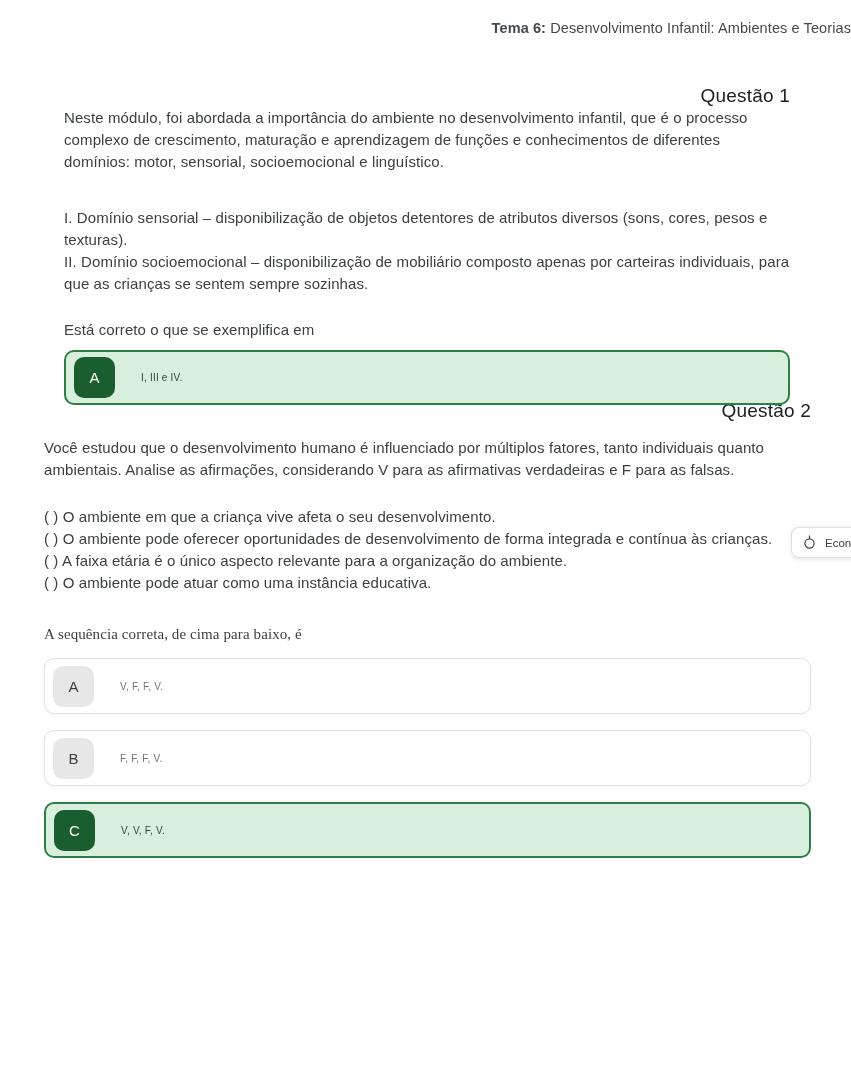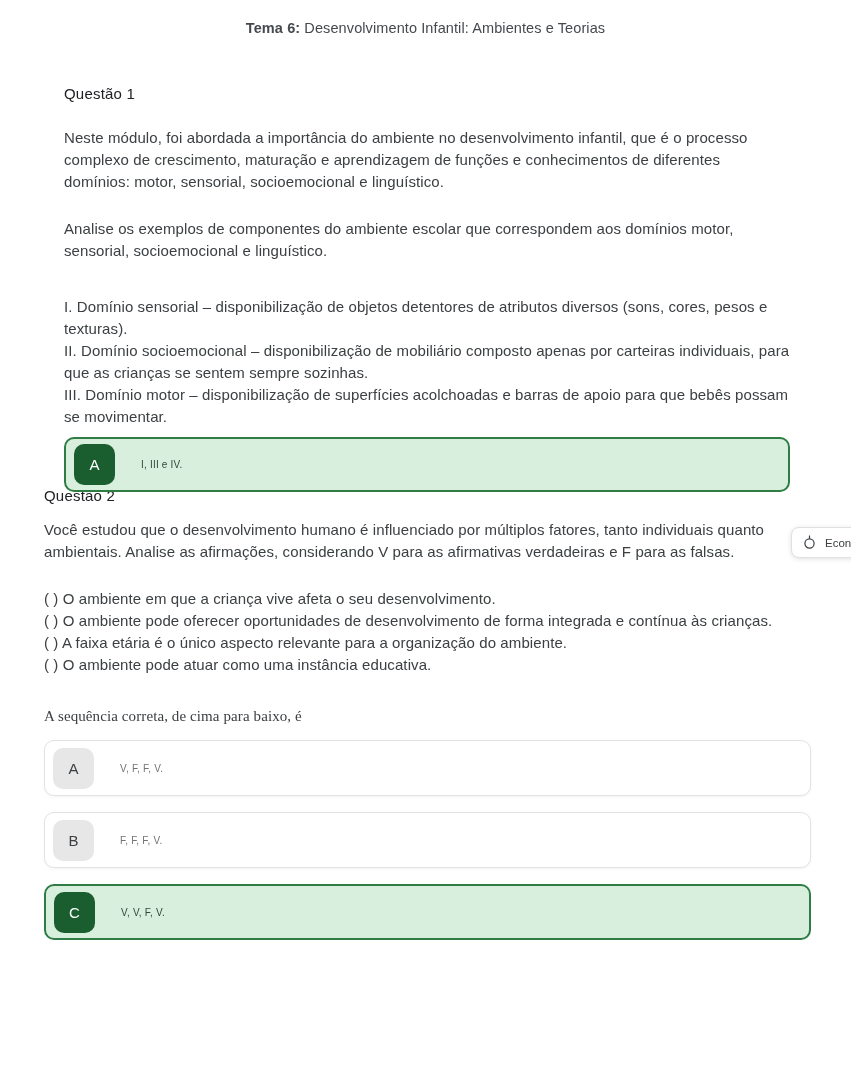--- a/index.html
+++ b/index.html
@@ -10,47 +10,48 @@
     position: relative;
     overflow: hidden;
     font-family: "Liberation Sans", "DejaVu Sans", sans-serif;
     color: #3c4043;
   }
   .page { width: 851px; height: 1086px; position: relative; overflow: hidden; }
 
   
   .topic-header {
     padding-top: 20px;
-    text-align: center;
+    text-align: right;
     font-size: 14.5px;
     color: #45494e;
     letter-spacing: 0.1px;
   }
   .topic-header .bold { font-weight: bold; }
 
   
   .q1-section { padding: 0 61px 0 64px; }
   .q2-section { padding: 0 40px 0 44px; }
 
   h2.question-heading {
-    font-size: 15px;
+    font-size: 19px;
     font-weight: 400;
     color: #202124;
     letter-spacing: 0.2px;
+    text-align: right;
   }
   .q1-section h2.question-heading { margin-top: 49px; }
   .q2-section h2.question-heading { margin-top: -5px; position: relative; z-index: 0; }
 
   .body-text {
     font-size: 15px;
     line-height: 22px;
     color: #3c4043;
     letter-spacing: 0.1px;
   }
-  .q1-section .para-intro { margin-top: 25px; }
+  .q1-section .para-intro { }
   .q1-section .para-task  { margin-top: 25px; }
   .q1-section .items-block { margin-top: 34px; }
   .q1-section .prompt-line { margin-top: 24px; }
 
   .q2-section .para-intro { margin-top: 15px; }
   .q2-section .statements-block { margin-top: 25px; }
   .q2-section .prompt-line { margin-top: 29px; font-family: Liberation Serif, serif; }
 
   
   .option-row {
@@ -123,28 +124,27 @@
 
   <div class="topic-header">
     <span class="bold">Tema 6:</span><span> Desenvolvimento Infantil: Ambientes e Teorias</span>
   </div>
 
   <section class="q1-section">
     <h2 class="question-heading">Questão 1</h2>
 
     <p class="body-text para-intro">Neste módulo, foi abordada a importância do ambiente no desenvolvimento infantil, que é o processo complexo de crescimento, maturação e aprendizagem de funções e conhecimentos de diferentes domínios: motor, sensorial, socioemocional e linguístico.</p>
 
-    <p class="body-text para-task">Analise os exemplos de componentes do ambiente escolar que correspondem aos domínios motor, sensorial, socioemocional e linguístico.</p>
 
     <div class="items-block">
       <div class="body-text">I. Domínio sensorial – disponibilização de objetos detentores de atributos diversos (sons, cores, pesos e texturas).</div>
       <div class="body-text">II. Domínio socioemocional – disponibilização de mobiliário composto apenas por carteiras individuais, para que as crianças se sentem sempre sozinhas.</div>
-      <div class="body-text">III. Domínio motor – disponibilização de superfícies acolchoadas e barras de apoio para que bebês possam se movimentar.</div>
     </div>
 
+    <p class="body-text prompt-line">Está correto o que se exemplifica em</p>
 
     <div class="option-row option-correct">
       <span class="option-badge badge-correct">A</span>
       <span class="option-text">I, III e IV.</span>
     </div>
   </section>
 
   <section class="q2-section">
     <h2 class="question-heading">Questão 2</h2>
 

